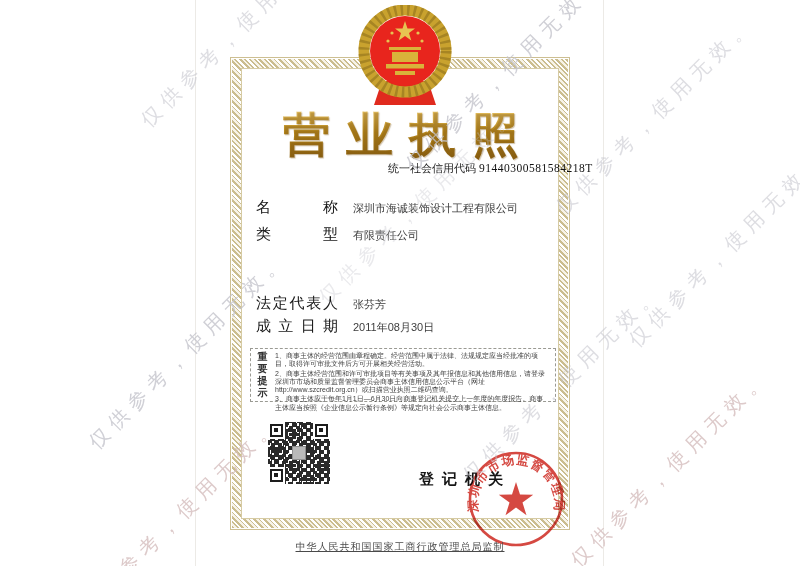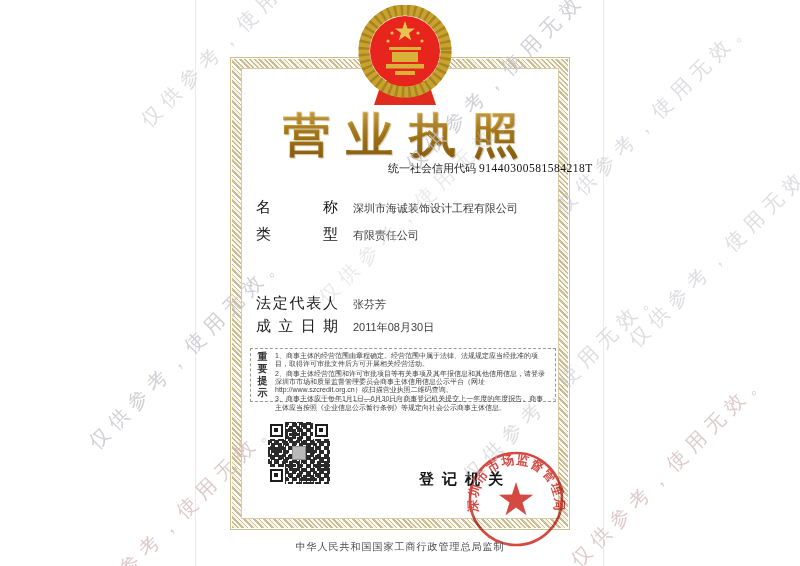--- a/index.html
+++ b/index.html
@@ -48,21 +48,21 @@
   
   .registry{position:absolute;left:398px;top:470px;font-size:15px;font-weight:bold;color:#151515;
       letter-spacing:8px;white-space:nowrap;margin-left:21px;}
   .dateline{position:absolute;left:446px;top:524px;display:flex;align-items:baseline;
       font-family:"Liberation Serif",serif;font-size:12.5px;color:#222;}
   .dateline span{margin-right:5px;}
   .dateline .day-gap{display:inline-block;width:16px;}
   .seal{position:absolute;left:463px;top:446px;width:106px;height:106px;mix-blend-mode:multiply;opacity:.88;}
   
   .imprint{position:absolute;left:230px;top:540px;width:340px;text-align:center;
-      font-size:10px;color:#4a4a4a;letter-spacing:1px;}
+      font-size:10px;color:#4a4a4a;letter-spacing:1px;text-decoration:underline;}
   
   .wm{position:absolute;white-space:nowrap;font-size:20px;letter-spacing:7px;color:#c3c3cb;
       transform:translate(-50%,-50%) rotate(-45deg);pointer-events:none;}
   .wm.pink{color:#d4bcbc;}
   .wm.f55{opacity:.55;} .wm.f75{opacity:.78;} .wm.f35{opacity:.35;}
 </style>
 </head>
 <body>
 
 <div class="canvas">

